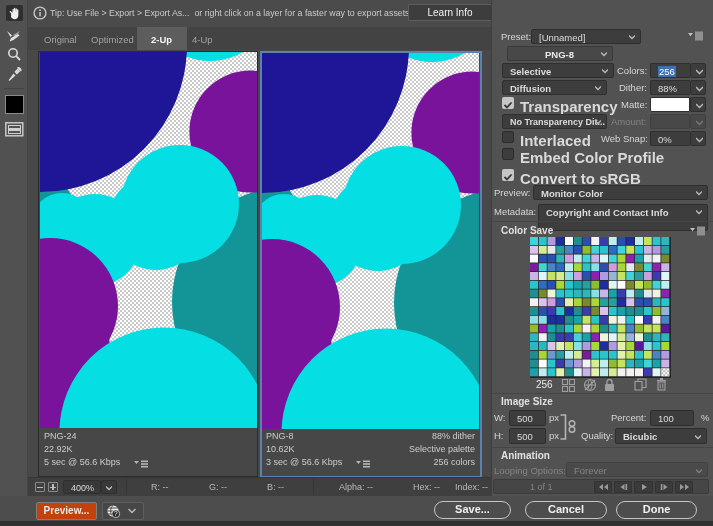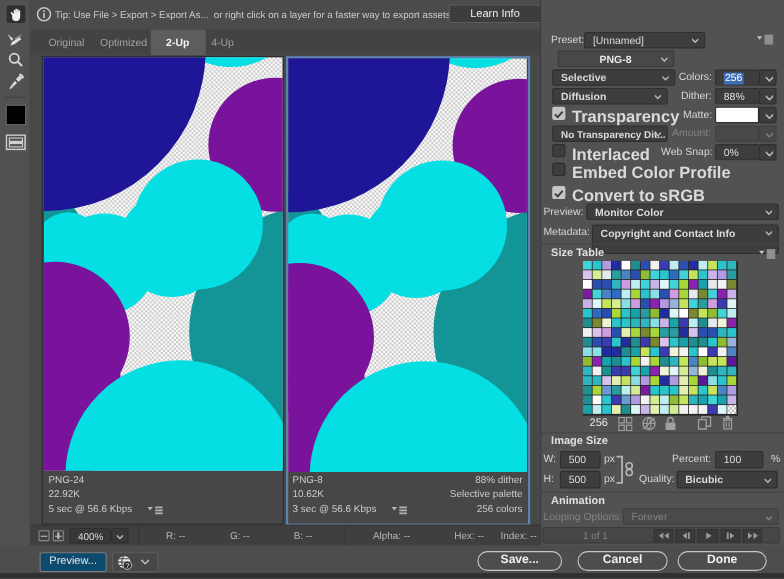--- a/index.html
+++ b/index.html
@@ -244,21 +244,21 @@
 
 <div class="lbl" style="left:494px;top:206px">Metadata:</div>
 <div class="dd" style="left:538px;top:203.5px;width:170px;height:27px">
     <span class="tx">Copyright and Contact Info</span>
     <svg class="chev" viewBox="0 0 6 6">
       <path d="M0 1.5 L3 4.5 L6 1.5" stroke="#bbb" stroke-width="1.3" fill="none"></path>
     </svg>
   </div>
 
 <div class="sep" style="left:492px;top:221px;width:221px;height:1px"></div>
-<div class="hdr" style="left:501px;top:225px">Size Table</div>
+<div class="hdr" style="left:501px;top:225px">Color Save</div>
 <svg class="abs" style="left:690px;top:226px" width="15" height="10" viewBox="0 0 15 10">
     <path d="M0 2 L5 2 L2.5 5.2 Z" fill="#c2c2c2"></path>
     <rect x="7" y="0.5" width="8" height="9" fill="#8f8f8f"></rect>
   </svg>
 <svg width="141" height="141" viewBox="0 0 141 141" style="position:absolute;left:530px;top:237px">
 <rect x="0" y="0" width="141" height="141" fill="#252525"></rect>
 <rect x="0.00" y="0.00" width="8.0" height="8.0" fill="#40d4d8"></rect>
 <rect x="8.75" y="0.00" width="8.0" height="8.0" fill="#29c4cc"></rect>
 <rect x="17.50" y="0.00" width="8.0" height="8.0" fill="#b09ae0"></rect>
 <rect x="26.25" y="0.00" width="8.0" height="8.0" fill="#1f2d9e"></rect>
@@ -629,21 +629,21 @@
 <div class="lbl" style="left:151px;top:482px;font-size:9px;color:#b8b8b8">R: --</div>
 <div class="lbl" style="left:209px;top:482px;font-size:9px;color:#b8b8b8">G: --</div>
 <div class="lbl" style="left:267px;top:482px;font-size:9px;color:#b8b8b8">B: --</div>
 <div class="sep" style="left:313px;top:478px;width:1px;height:17px;background:#353535"></div>
 <div class="lbl" style="left:339px;top:482px;font-size:9px;color:#b8b8b8">Alpha: --</div>
 <div class="lbl" style="left:413px;top:482px;font-size:9px;color:#b8b8b8">Hex: --</div>
 <div class="lbl" style="left:455px;top:482px;font-size:9px;color:#b8b8b8">Index: --</div>
 
 <div class="abs" style="left:0;top:496px;width:713px;height:25px;background:#4d4d4d"></div>
 <div class="abs" style="left:0;top:521px;width:713px;height:5px;background:#303030"></div>
-<div class="abs" style="left:36px;top:502px;width:61px;height:18px;background:#0c4a6e;border:1px solid #7e7e7e;border-radius:2px;text-align:center;font-size:10px;font-weight:normal;color:#e8e8e8;line-height:16px">Preview...</div>
+<div class="abs" style="left:36px;top:502px;width:61px;height:18px;background:#c2410c;border:1px solid #7e7e7e;border-radius:2px;text-align:center;font-size:10px;font-weight:bold;color:#e8e8e8;line-height:16px">Preview...</div>
 <div class="abs" style="left:102px;top:502px;width:42px;height:18px;background:#474747;border:1px solid #5e5e5e;border-radius:2px"></div>
 <svg class="abs" style="left:106px;top:504px" width="15" height="15" viewBox="0 0 15 15">
     <circle cx="7" cy="7" r="5.6" fill="#e9e9e9"></circle>
     <path d="M7 1.4 C4 3.2 4 10.8 7 12.6 M1.4 7 L12.6 7 M2.2 4 L11.8 4 M2.2 10 L11.8 10" stroke="#4a4a4a" stroke-width="1" fill="none"></path>
     <circle cx="9.8" cy="9.8" r="3.9" fill="#2e2e2e" stroke="#e9e9e9" stroke-width="0.7"></circle>
     <text x="9.8" y="12.4" font-size="6.5" fill="#fff" text-anchor="middle" font-family="Liberation Sans">?</text>
   </svg>
 <svg class="abs" style="left:128px;top:508px" width="8" height="6" viewBox="0 0 8 6">
     <path d="M0.5 1 L4 4.5 L7.5 1" stroke="#bbb" stroke-width="1.4" fill="none"></path>
   </svg>

